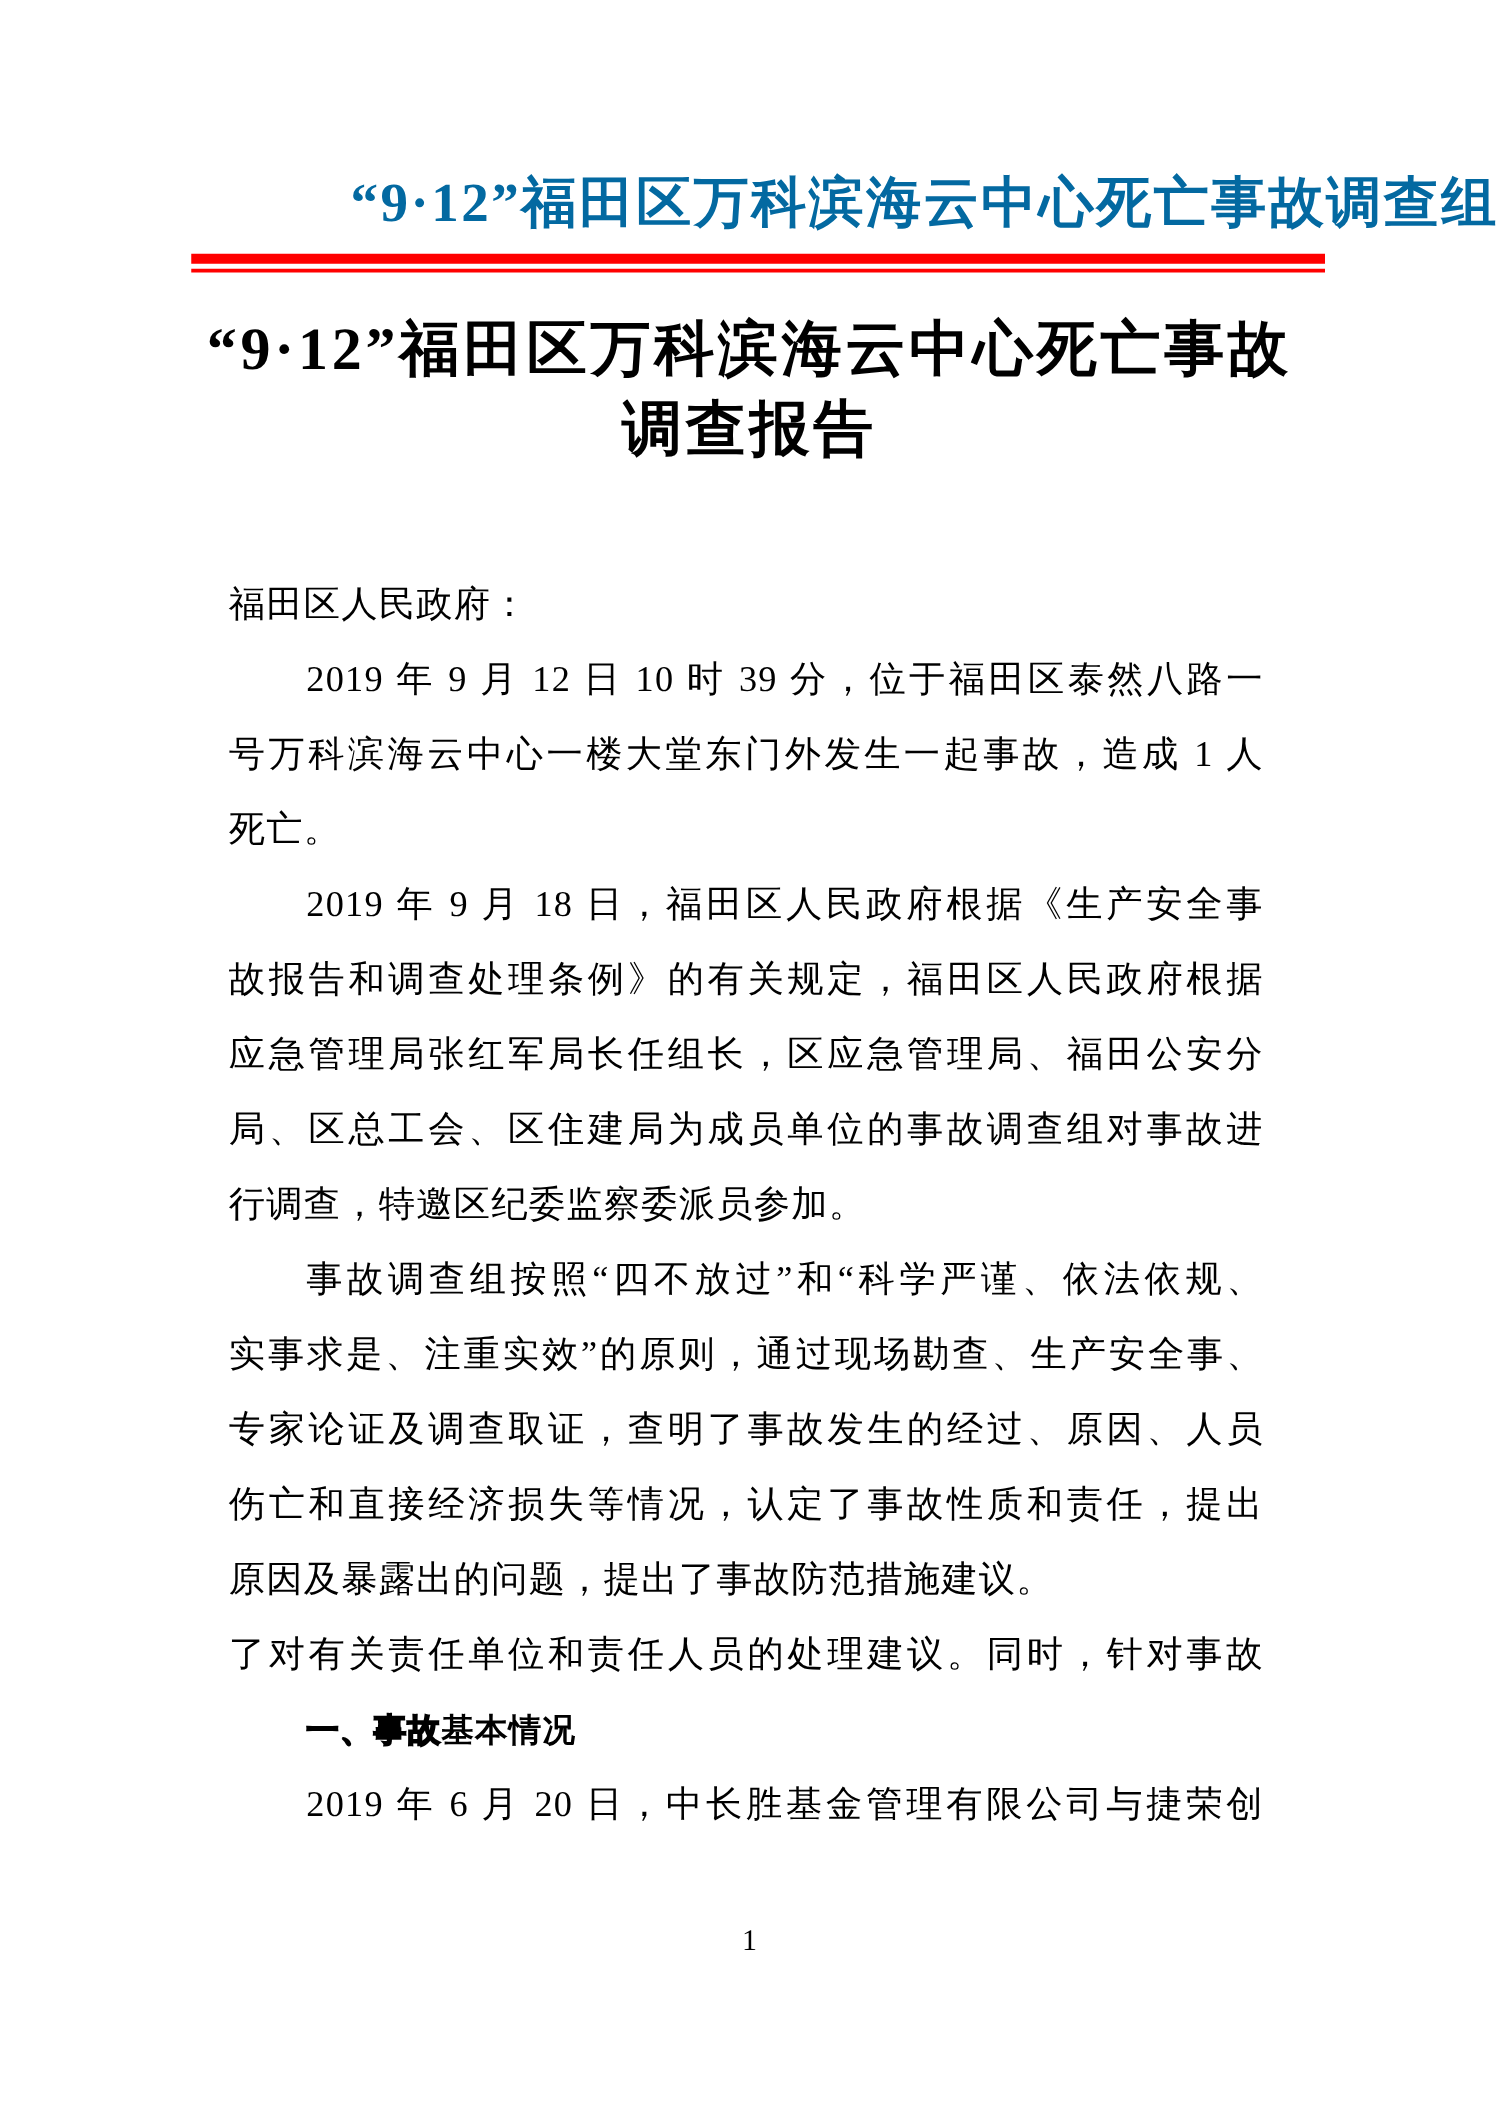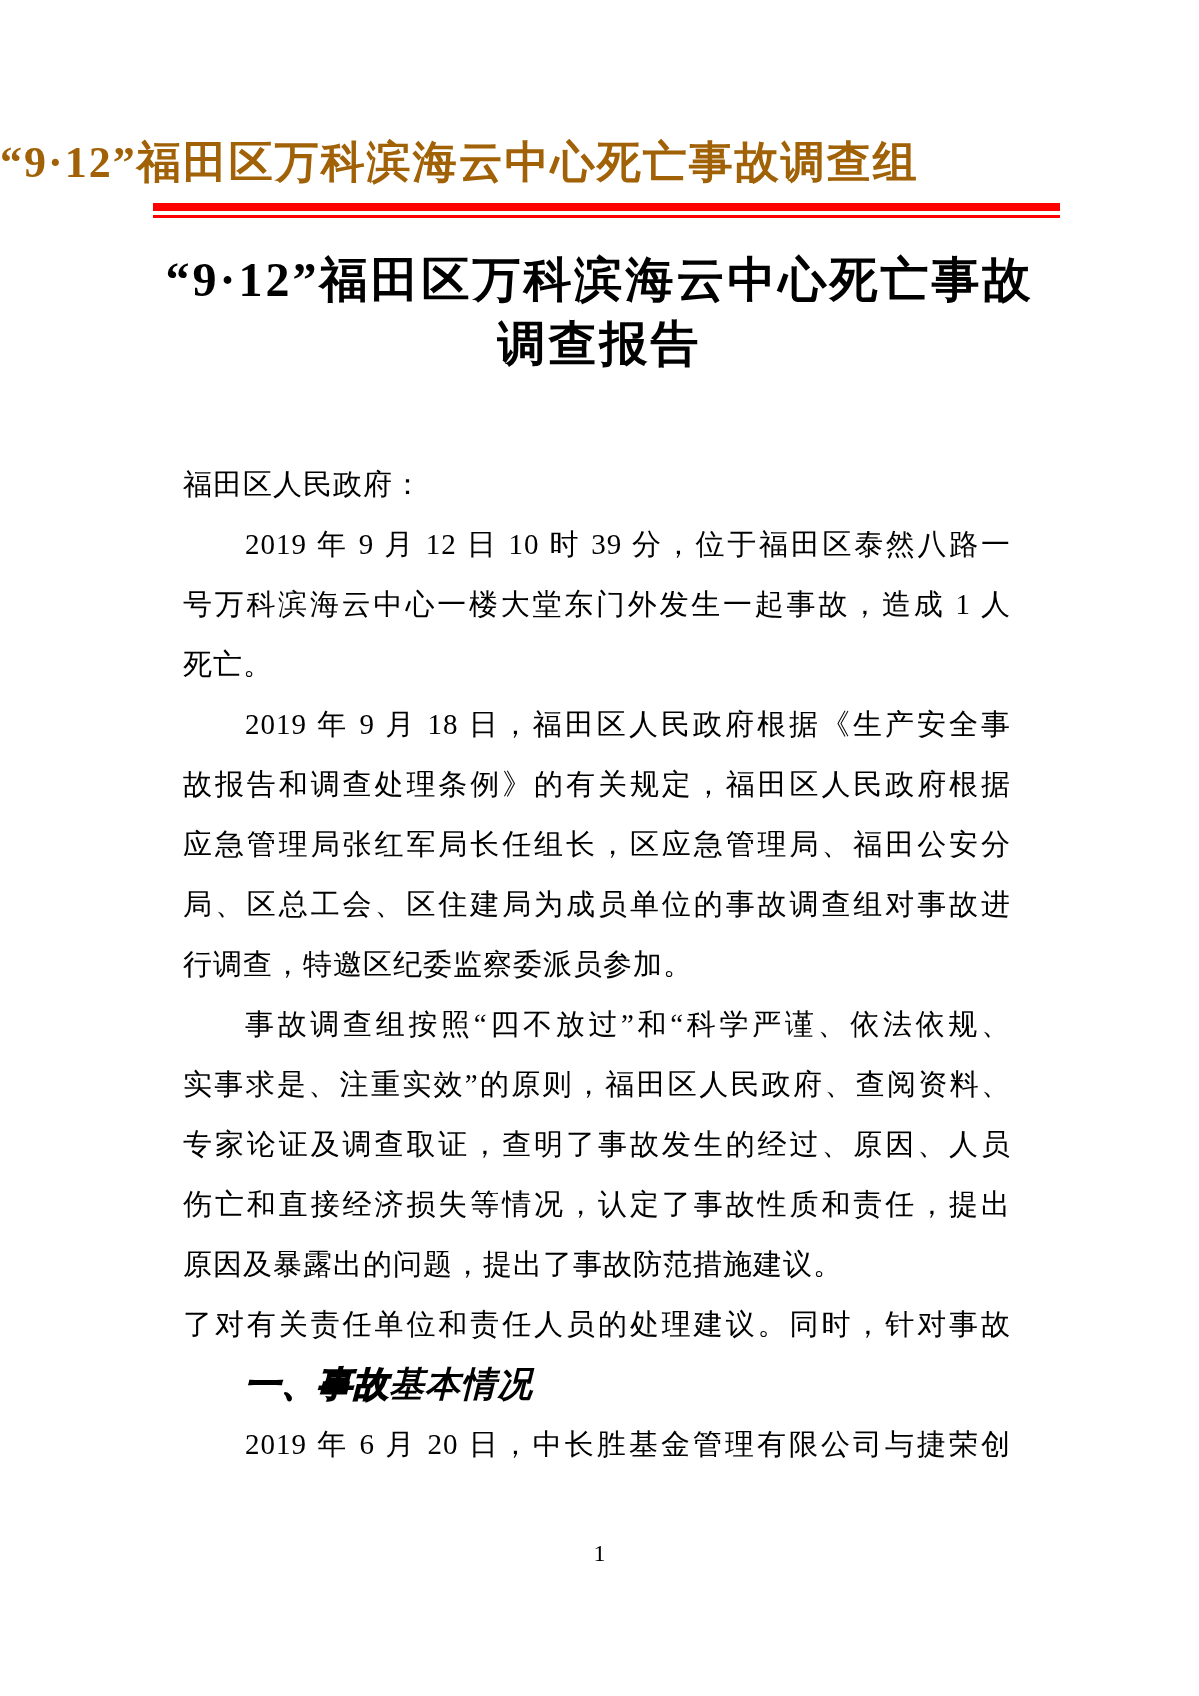--- a/index.html
+++ b/index.html
@@ -16,22 +16,22 @@
     position: absolute;
     inset: 0;
     background: #ffffff;
   }
   
   .banner {
     position: absolute;
     top: 130px;
     left: 0;
     width: 100%;
-    text-align: left;
-    color: #a16207;
+    text-align: right;
+    color: #0369a1;
     font-weight: bold;
     font-size: 44px;
     line-height: 66px;
     letter-spacing: 2px;
     white-space: nowrap;
   }
   
   .rule {
     position: absolute;
     top: 203px;
@@ -68,22 +68,21 @@
     white-space: normal;
   }
   .bline.full {
     text-align: justify;
     text-align-last: justify;
   }
   .bline.indent { padding-left: 62px; }
   .heading {
     font-family: "Liberation Sans", "DejaVu Sans", sans-serif;
     font-weight: bold;
-    font-size: 35px;
-    font-style: italic;
+    font-size: 26px;
   }
   .heading .heavy { -webkit-text-stroke: 1.4px #000000; }
   
   .page-number {
     position: absolute;
     top: 1538px;
     left: 0;
     width: 100%;
     text-align: center;
     font-size: 24px;
@@ -111,21 +110,21 @@
     <div class="bline">福田区人民政府：</div>
     <div class="bline full indent">2019 年 9 月 12 日 10 时 39 分，位于福田区泰然八路一</div>
     <div class="bline full">号万科滨海云中心一楼大堂东门外发生一起事故，造成 1 人</div>
     <div class="bline">死亡。</div>
     <div class="bline full indent">2019 年 9 月 18 日，福田区人民政府根据《生产安全事</div>
     <div class="bline full">故报告和调查处理条例》的有关规定，福田区人民政府根据</div>
     <div class="bline full">应急管理局张红军局长任组长，区应急管理局、福田公安分</div>
     <div class="bline full">局、区总工会、区住建局为成员单位的事故调查组对事故进</div>
     <div class="bline">行调查，特邀区纪委监察委派员参加。</div>
     <div class="bline full indent">事故调查组按照“四不放过”和“科学严谨、依法依规、</div>
-    <div class="bline full">实事求是、注重实效”的原则，福田区人民政府、查阅资料、</div>
+    <div class="bline full">实事求是、注重实效”的原则，通过现场勘查、生产安全事、</div>
     <div class="bline full">专家论证及调查取证，查明了事故发生的经过、原因、人员</div>
     <div class="bline full">伤亡和直接经济损失等情况，认定了事故性质和责任，提出</div>
     <div class="bline">原因及暴露出的问题，提出了事故防范措施建议。</div>
     <div class="bline full">了对有关责任单位和责任人员的处理建议。同时，针对事故</div>
     <div class="bline indent heading">
       <span class="heavy">一、事故</span><span>基本情况</span>
     </div>
     <div class="bline full indent">2019 年 6 月 20 日，中长胜基金管理有限公司与捷荣创</div>
   </div>
 

